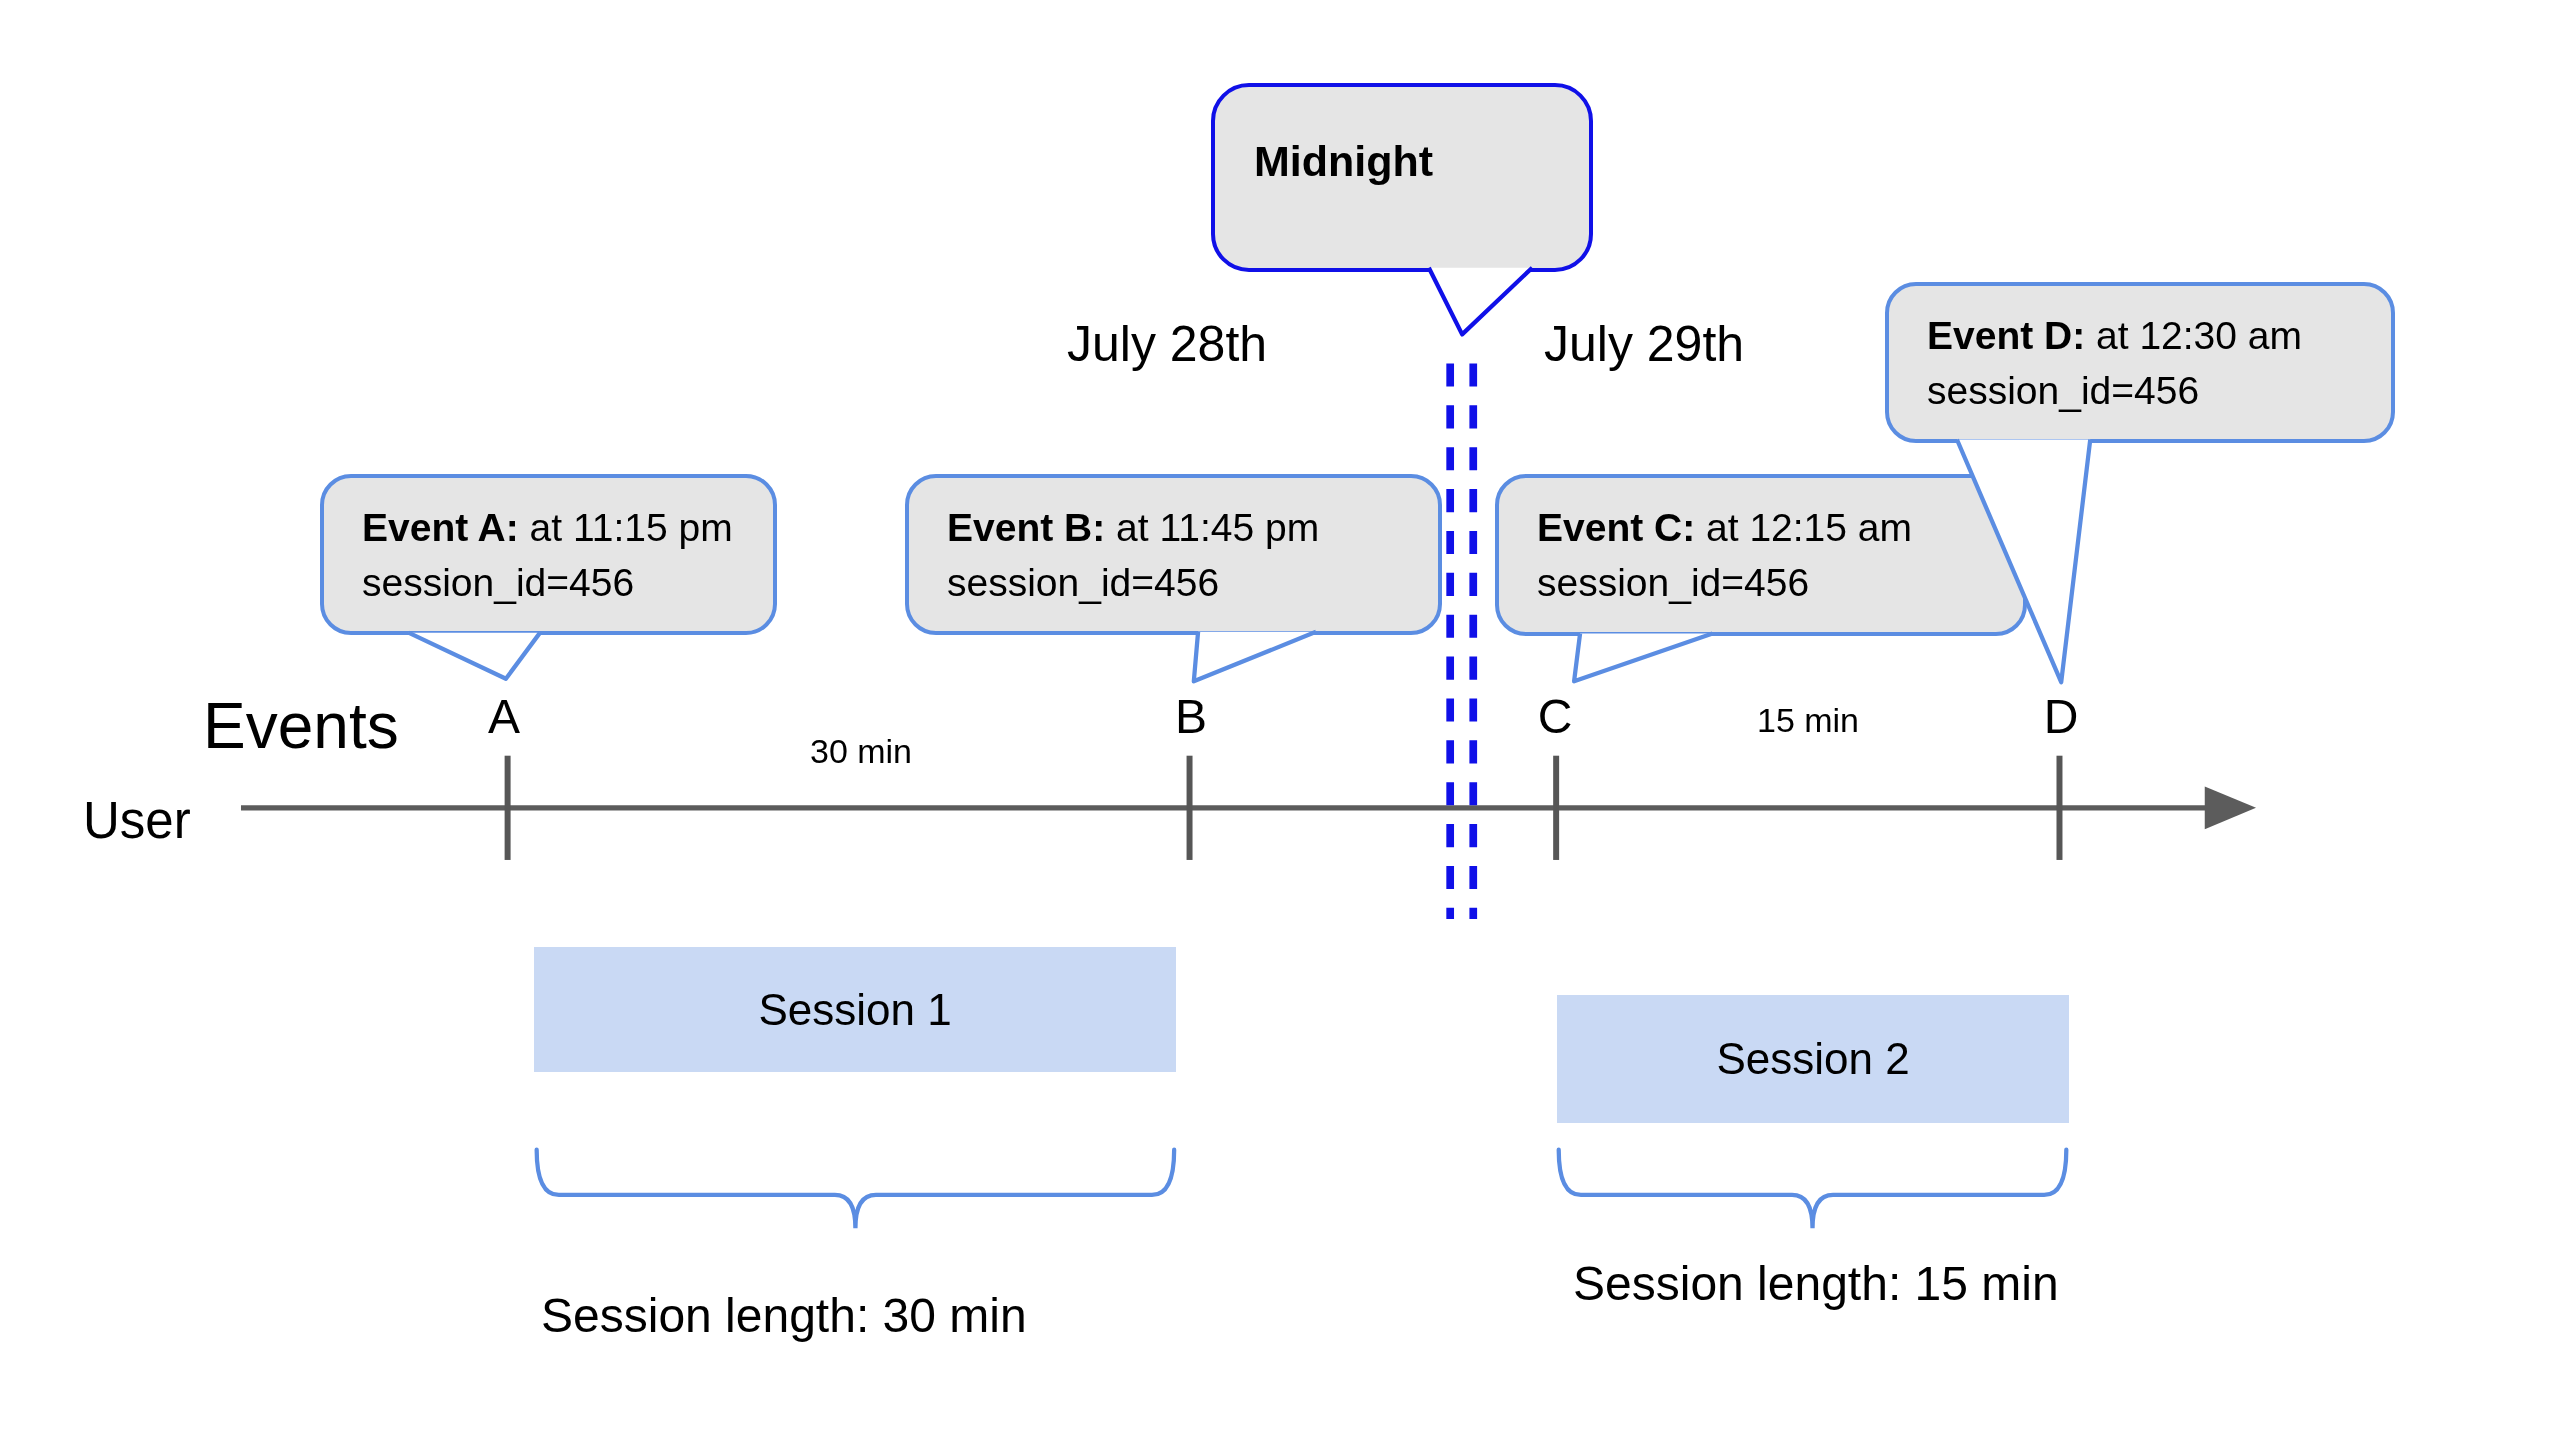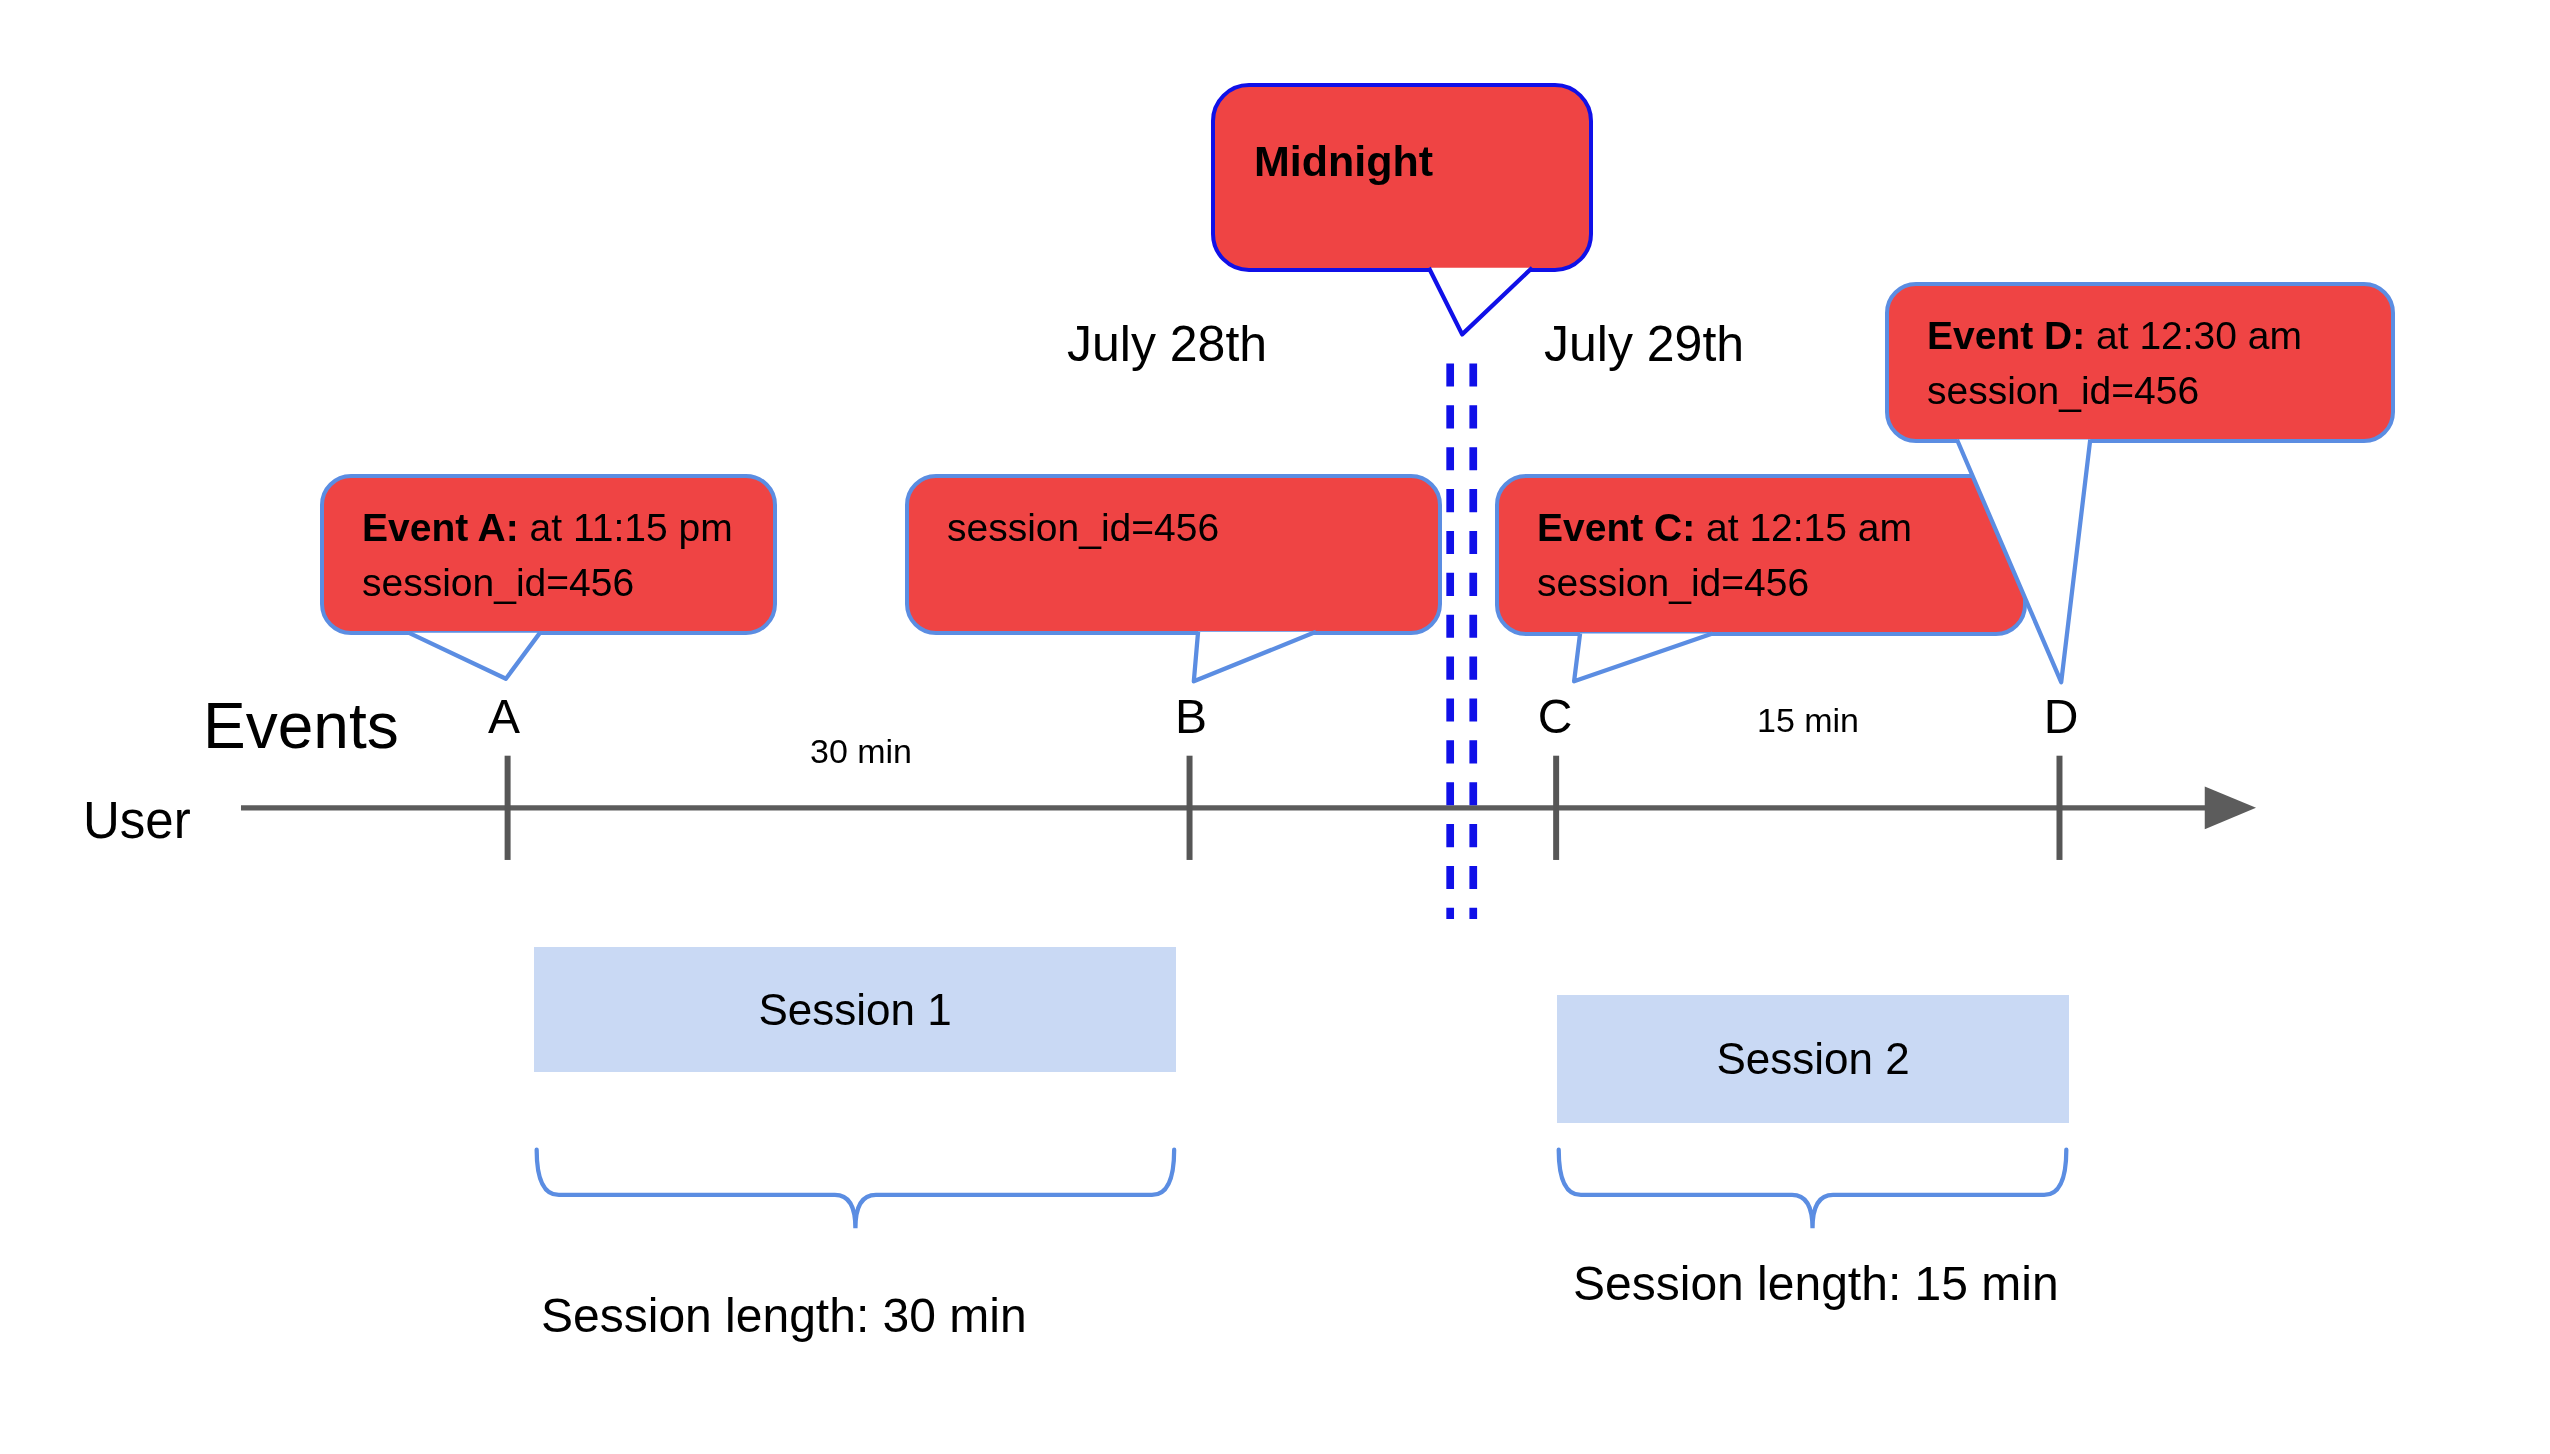--- a/index.html
+++ b/index.html
@@ -15,21 +15,21 @@
   
   .date-lbl{font-size:50px;}
   
   .axis-lbl{font-size:64px;}
   .user-lbl{font-size:51px;}
   .interval-lbl{font-size:34px;}
   .tick-lbl{font-size:48px;}
   
   .callout{
     position:absolute;
-    background:#ef4444;
+    background:#e5e5e5;
     border:4.3px solid #5b8de2;
     border-radius:31px;
     box-sizing:border-box;
     font-size:39px;
     line-height:55px;
     padding:22px 34px 0 38px;
     color:#000;
     z-index:1;
   }
   .callout.midnight{
@@ -61,20 +61,21 @@
   <div class="callout midnight" style="left:1211px;top:83px;width:382px;height:189px;">
     <span>Midnight</span>
   </div>
 
   <div class="callout" style="left:320px;top:474px;width:457px;height:161px;">
     <div><b>Event A:</b><span> at 11:15 pm</span></div>
     <div>session_id=456</div>
   </div>
 
   <div class="callout" style="left:905px;top:474px;width:537px;height:161px;">
+    <div><b>Event B:</b><span> at 11:45 pm</span></div>
     <div>session_id=456</div>
   </div>
 
   <div class="callout" style="left:1495px;top:474px;width:532px;height:162px;">
     <div><b>Event C:</b><span> at 12:15 am</span></div>
     <div>session_id=456</div>
   </div>
 
   <div class="callout" style="left:1885px;top:282px;width:510px;height:161px;">
     <div><b>Event D:</b><span> at 12:30 am</span></div>

